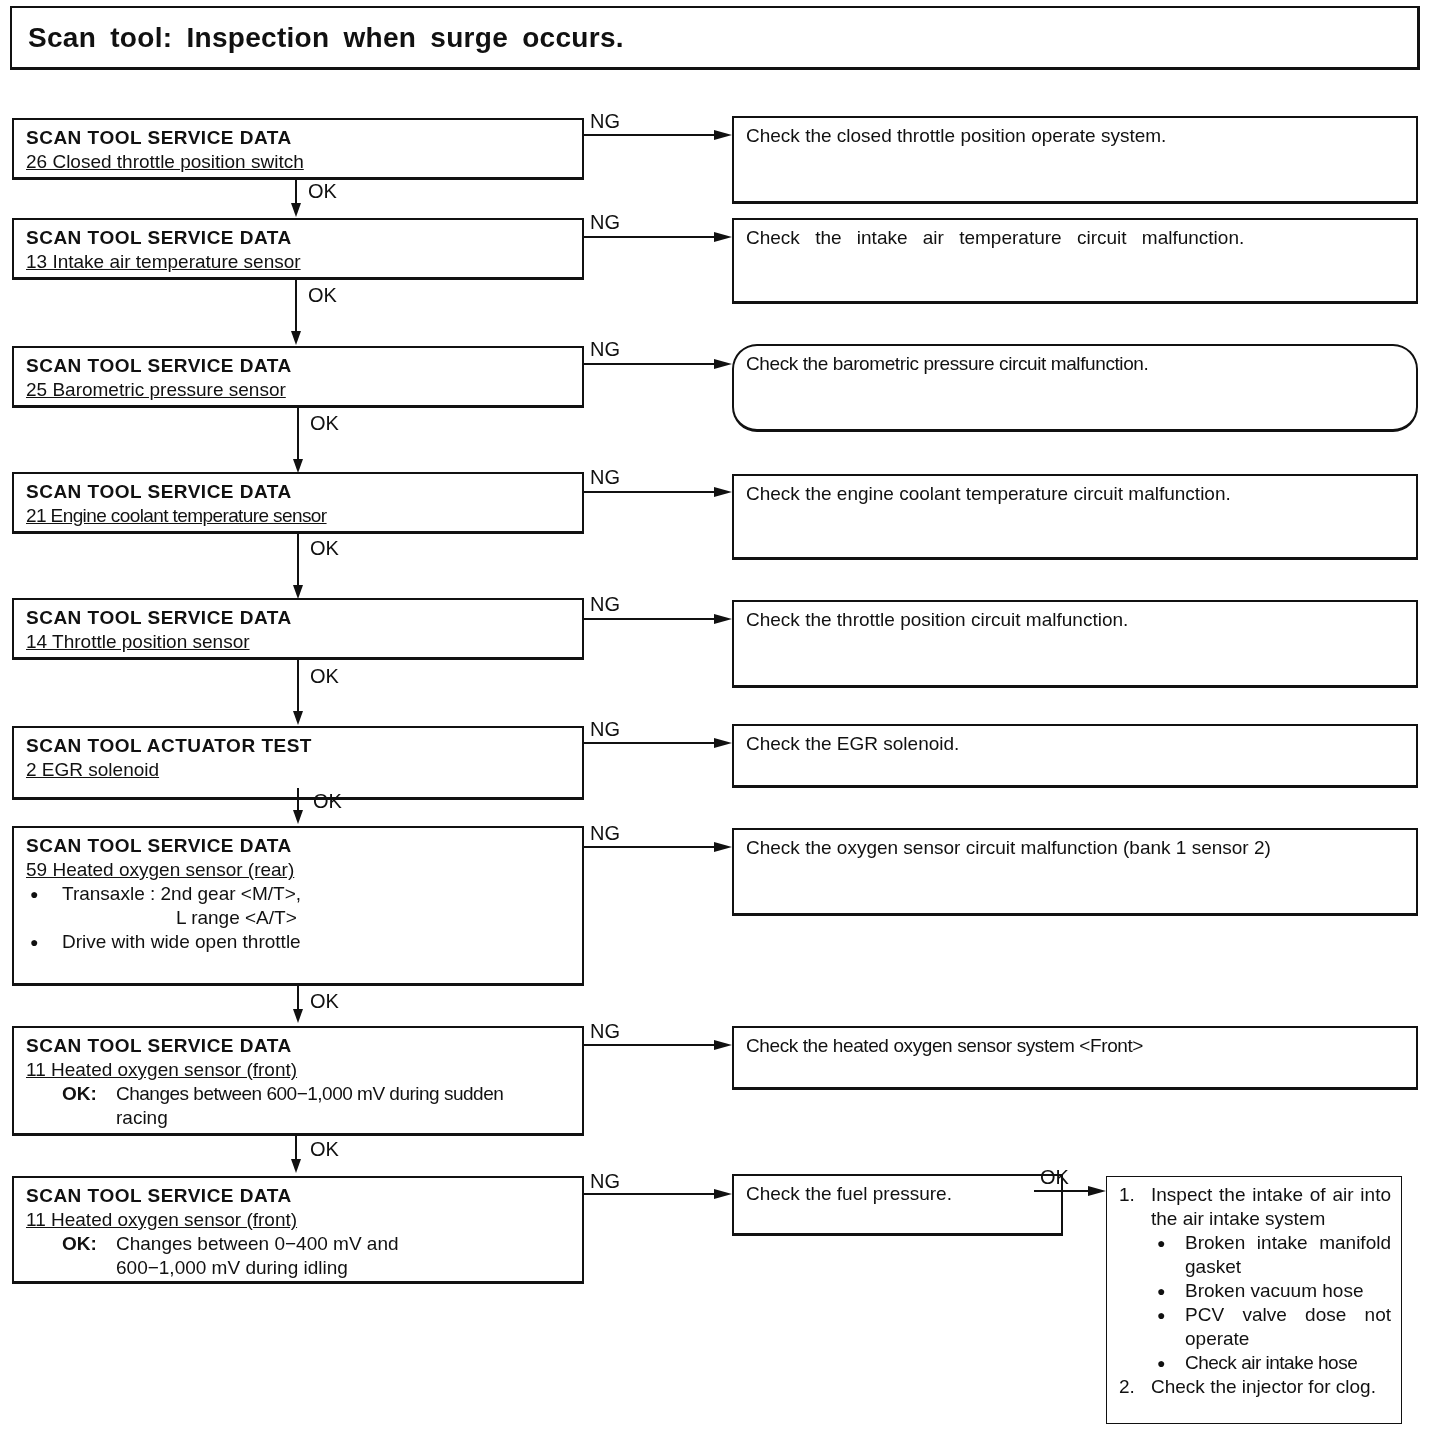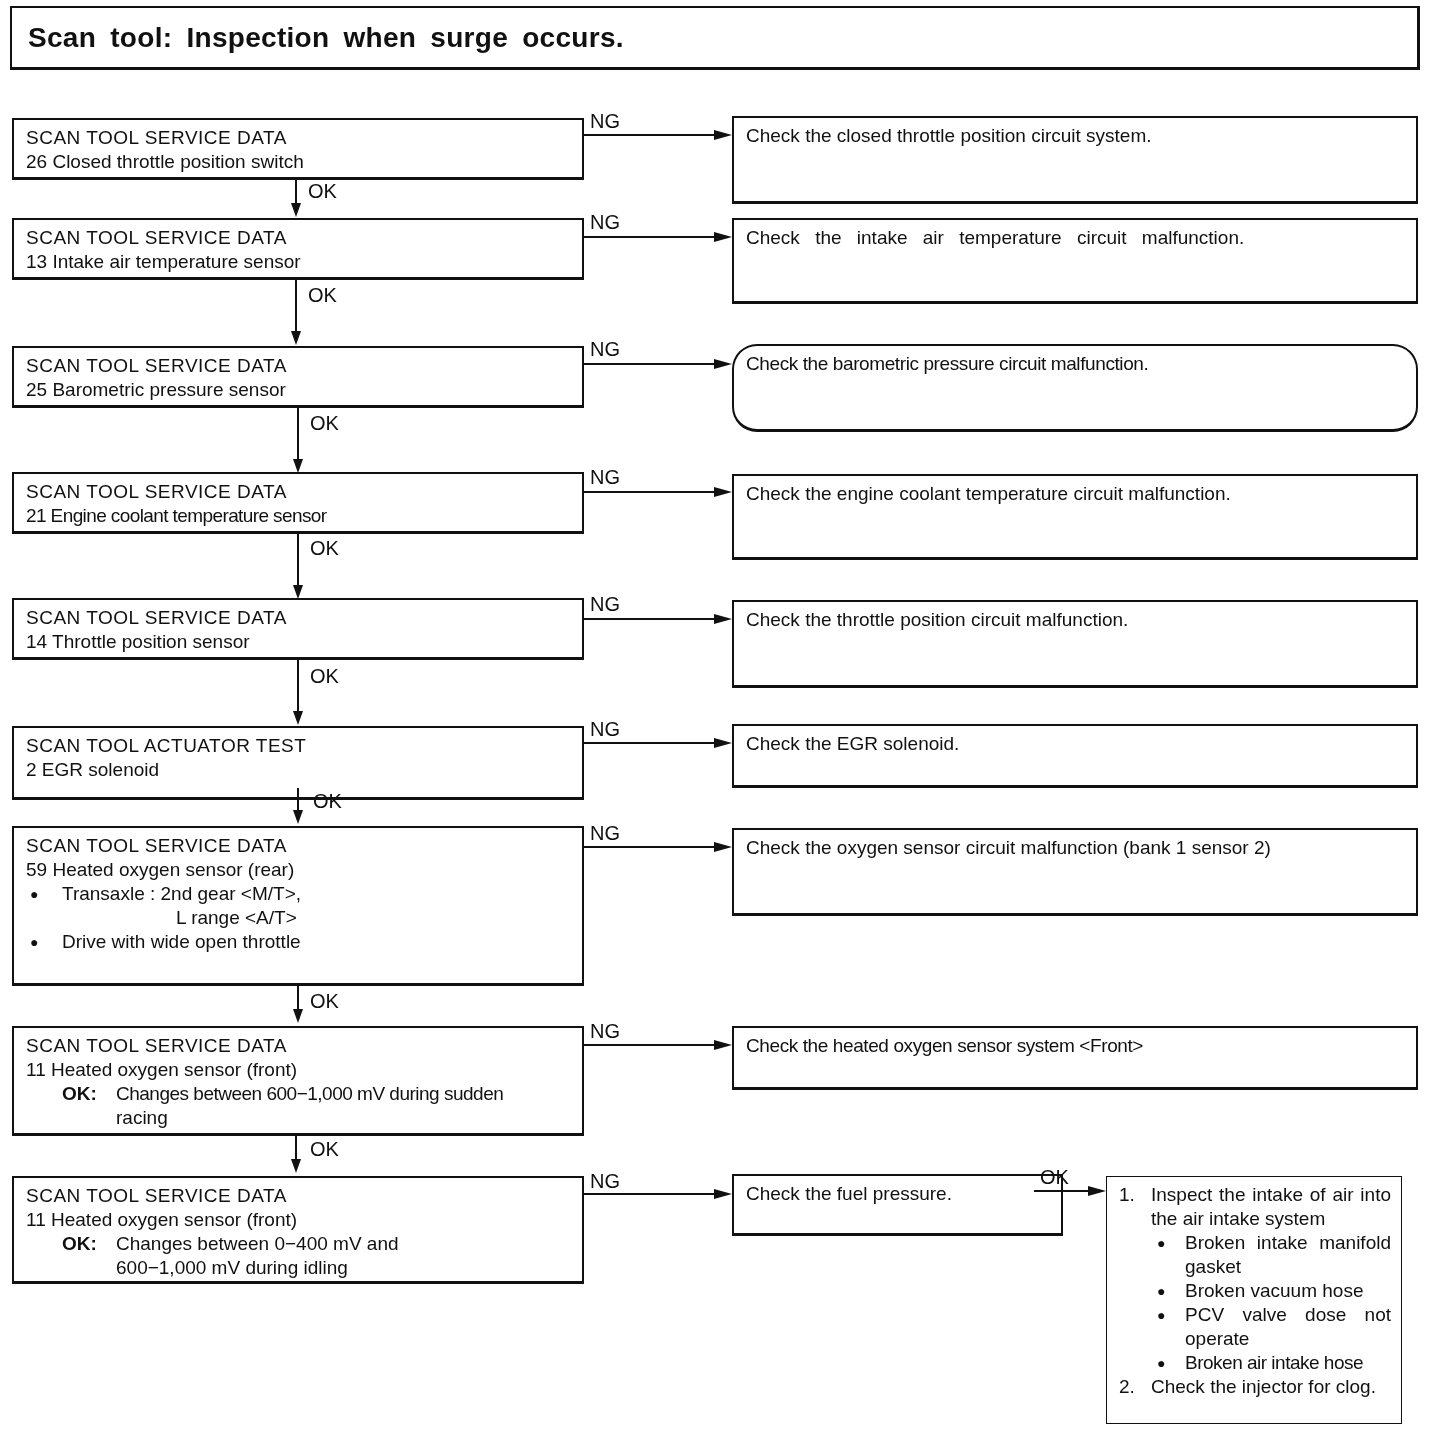--- a/index.html
+++ b/index.html
@@ -2,22 +2,22 @@
 <html><head>
 <meta charset="utf-8">
 <style>
   html, body { margin:0; padding:0; background:#ffffff; }
   body { width:1440px; height:1432px; position:relative; overflow:hidden;
          font-family:"Liberation Sans", sans-serif; color:#111; }
   .box { position:absolute; border:2px solid #111; box-sizing:border-box; background:#fff; }
   .title-box { left:10px; top:6px; width:1410px; height:64px; border-width:2px 3px 3px 2px; }
   .title-text { position:absolute; left:16px; top:14px; font-size:28px; font-weight:bold; word-spacing:6px; letter-spacing:0.3px; }
   .step { left:12px; width:572px; padding:6px 12px; font-size:19px; line-height:24px; border-width:2px 2px 3px 2px; }
-  .step .hdr { font-weight:normal; letter-spacing:0.5px; }
-  .step .row { white-space:nowrap; }
+  .step .hdr { font-weight:bold; letter-spacing:0.5px; }
+  .step .row { white-space:nowrap;text-decoration:underline; }
   .step .bul { position:relative; padding-left:36px; }
   .step .bul::before { content:"\25CF"; position:absolute; left:4px; top:0; font-size:14px; }
   .step .ind { padding-left:36px; }
   .step .ind2 { padding-left:150px; }
   .step .ok { padding-left:36px; display:flex; }
   .step .ok b { width:54px; flex:none; }
   .action { left:732px; width:686px; padding:6px 12px; font-size:19px; line-height:24px; border-width:2px 2px 3px 2px; }
   .lbl { position:absolute; font-size:20px; }
   .hline { position:absolute; height:2px; background:#111; }
   .vline { position:absolute; width:2px; background:#111; }
@@ -37,21 +37,21 @@
 </div>
 
 <div class="box step" style="top:118px;height:62px;">
   <div class="hdr">SCAN TOOL SERVICE DATA</div>
   <div class="row">26 Closed throttle position switch</div>
 </div>
 <div class="lbl" style="left:590px;top:110px;">NG</div>
 <div class="hline" style="left:584px;top:134px;width:132px;"></div>
 <div class="arr-r" style="left:714px;top:130px;"></div>
 <div class="box action" style="top:116px;height:88px;">
-  <div>Check the closed throttle position circuit system.</div>
+  <div>Check the closed throttle position operate system.</div>
 </div>
 <div class="vline" style="left:295px;top:180px;height:24px;"></div>
 <div class="arr-d" style="left:291px;top:203px;"></div>
 <div class="lbl" style="left:308px;top:180px;">OK</div>
 
 <div class="box step" style="top:218px;height:62px;">
   <div class="hdr">SCAN TOOL SERVICE DATA</div>
   <div class="row">13 Intake air temperature sensor</div>
 </div>
 <div class="lbl" style="left:590px;top:211px;">NG</div>
@@ -179,15 +179,15 @@
 </div>
 <div class="lbl" style="left:1040px;top:1166px;">OK</div>
 <div class="hline" style="left:1034px;top:1190px;width:56px;"></div>
 <div class="arr-r" style="left:1088px;top:1186px;"></div>
 
 <div class="box final">
   <div class="n"><span class="num">1.</span><span>Inspect the intake of air into the air intake system</span></div>
   <div class="b">Broken intake manifold gasket</div>
   <div class="b">Broken vacuum hose</div>
   <div class="b">PCV valve dose not operate</div>
-  <div class="b" style="letter-spacing:-0.5px;">Broken air intake hose</div>
+  <div class="b" style="letter-spacing:-0.5px;">Check air intake hose</div>
   <div class="n"><span class="num">2.</span><span>Check the injector for clog.</span></div>
 </div>
 
 </body></html>

